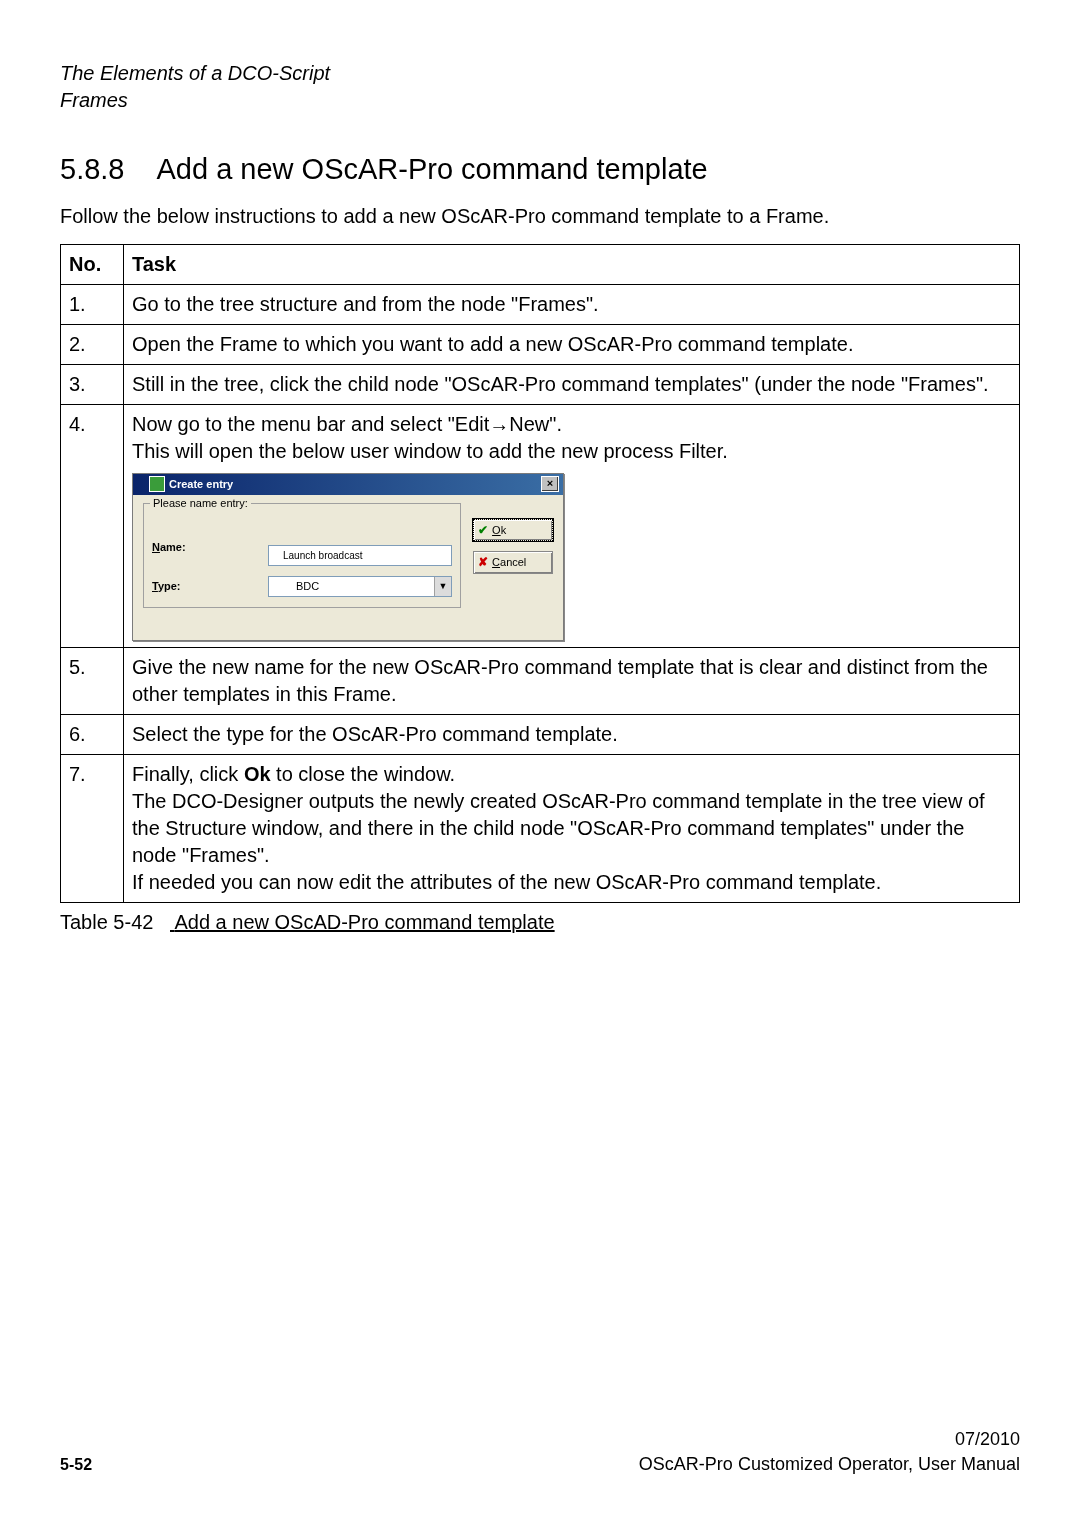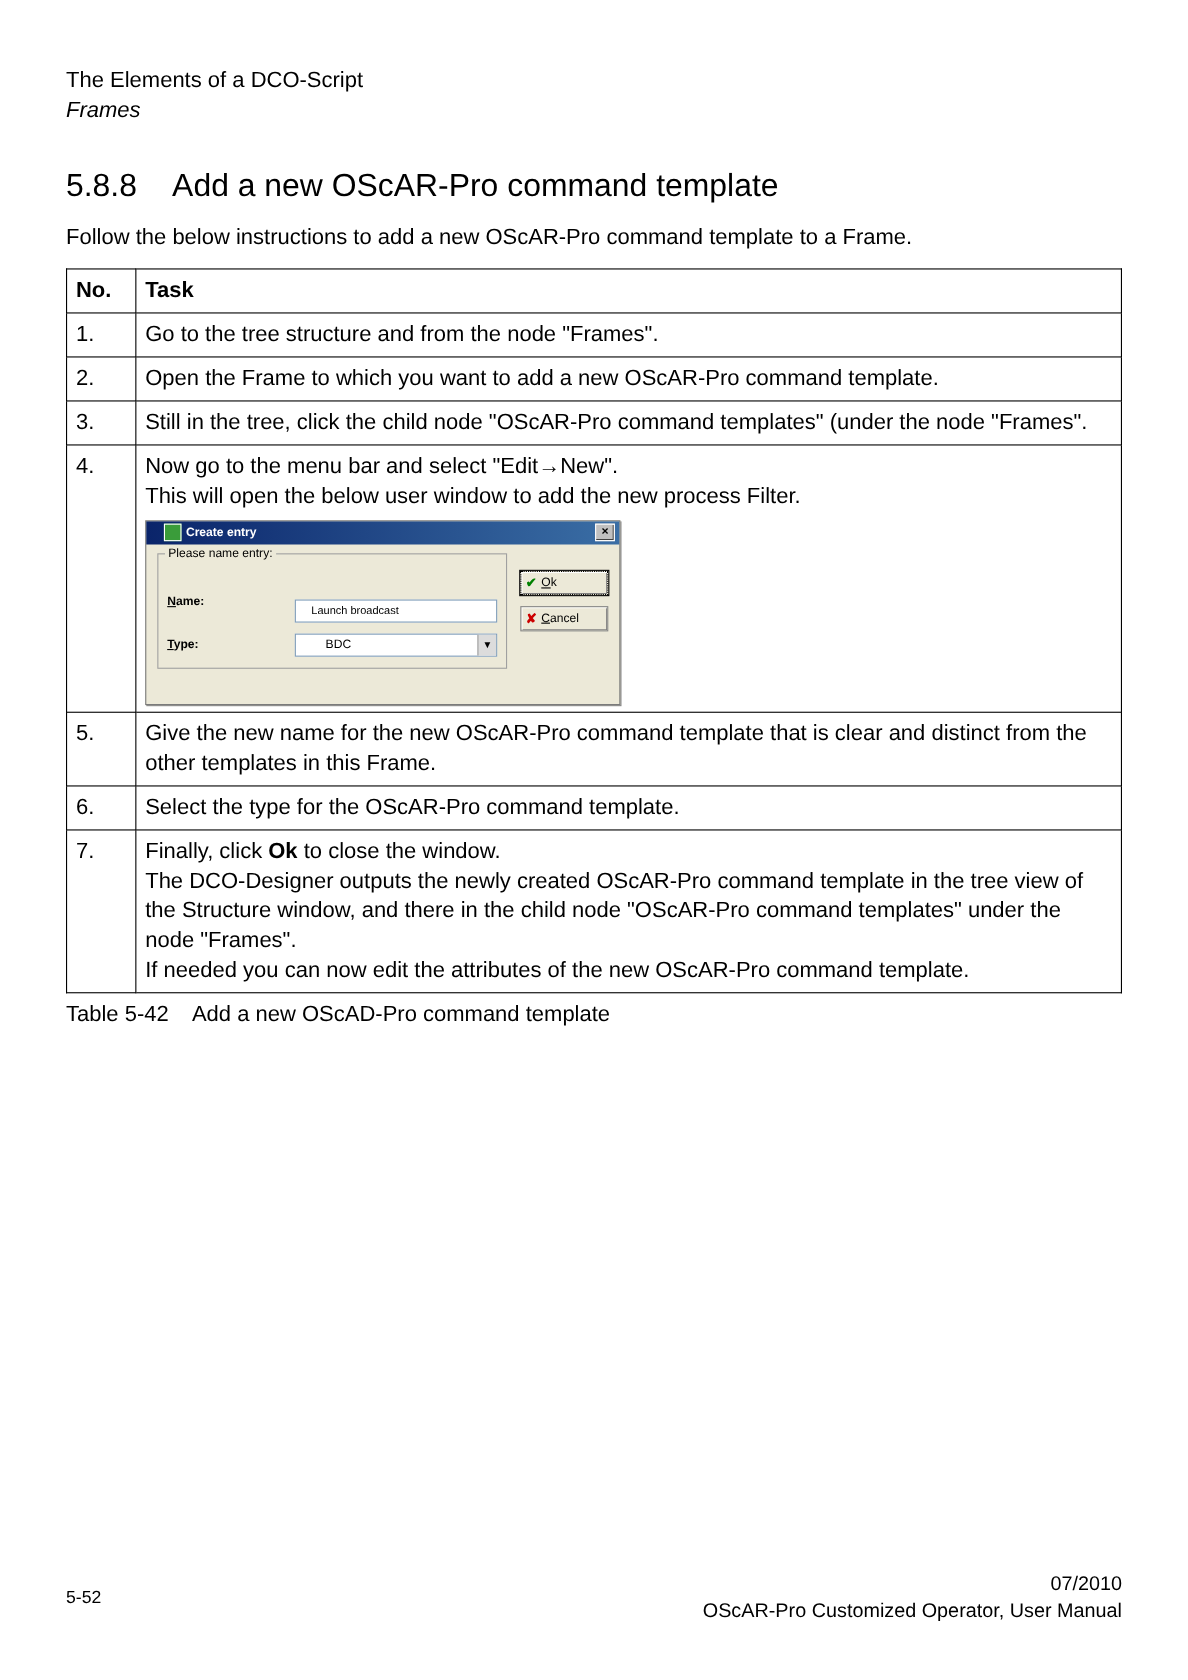--- a/index.html
+++ b/index.html
@@ -6,47 +6,47 @@
     font-family: Arial, Helvetica, sans-serif;
     background: #fff;
     color: #000;
     margin: 0;
     padding: 60px 60px 40px 60px;
     width: 1080px;
     box-sizing: border-box;
     font-size: 20px;
     line-height: 1.35;
   }
-  .header-line1 { font-size: 20px; }
+  .header-line1 { font-size: 20px; font-style: italic; }
   .header-line2 { font-style: italic; font-size: 20px; margin-bottom: 36px; }
   .section-heading { font-weight: normal; font-size: 29px; margin-bottom: 14px; }
   .section-num { display:inline-block; width: 90px; }
   .intro { margin-bottom: 14px; }
   table.task-table {
     border-collapse: collapse;
     width: 100%;
     margin-bottom: 6px;
   }
   table.task-table th, table.task-table td {
     border: 1px solid #000;
     padding: 6px 8px;
     vertical-align: top;
     text-align: left;
     font-size: 20px;
   }
   table.task-table th { font-weight: bold; }
   .col-no { width: 46px; }
-  .caption { margin-top: 4px; }
+  .caption { margin-top: 4px; text-decoration: underline; }
   .caption-label { display:inline-block; width: 110px; }
   .footer {
     position: relative;
     margin-top: 540px;
     font-size: 18px;
   }
-  .footer-left { position: absolute; left:0; bottom:12px; font-weight: normal; font-size: 16px;}
+  .footer-left { position: absolute; left:0; bottom:0; font-weight: bold; font-size: 16px;}
   .footer-right { position: absolute; right:0; bottom:0; text-align: right; }
   .bold { font-weight: bold; }
 
   
   .dialog {
     display: inline-block;
     background: #ece9d8;
     border: 1px solid #7b7b7b;
     width: 430px;
     font-family: Tahoma, Arial, sans-serif;

